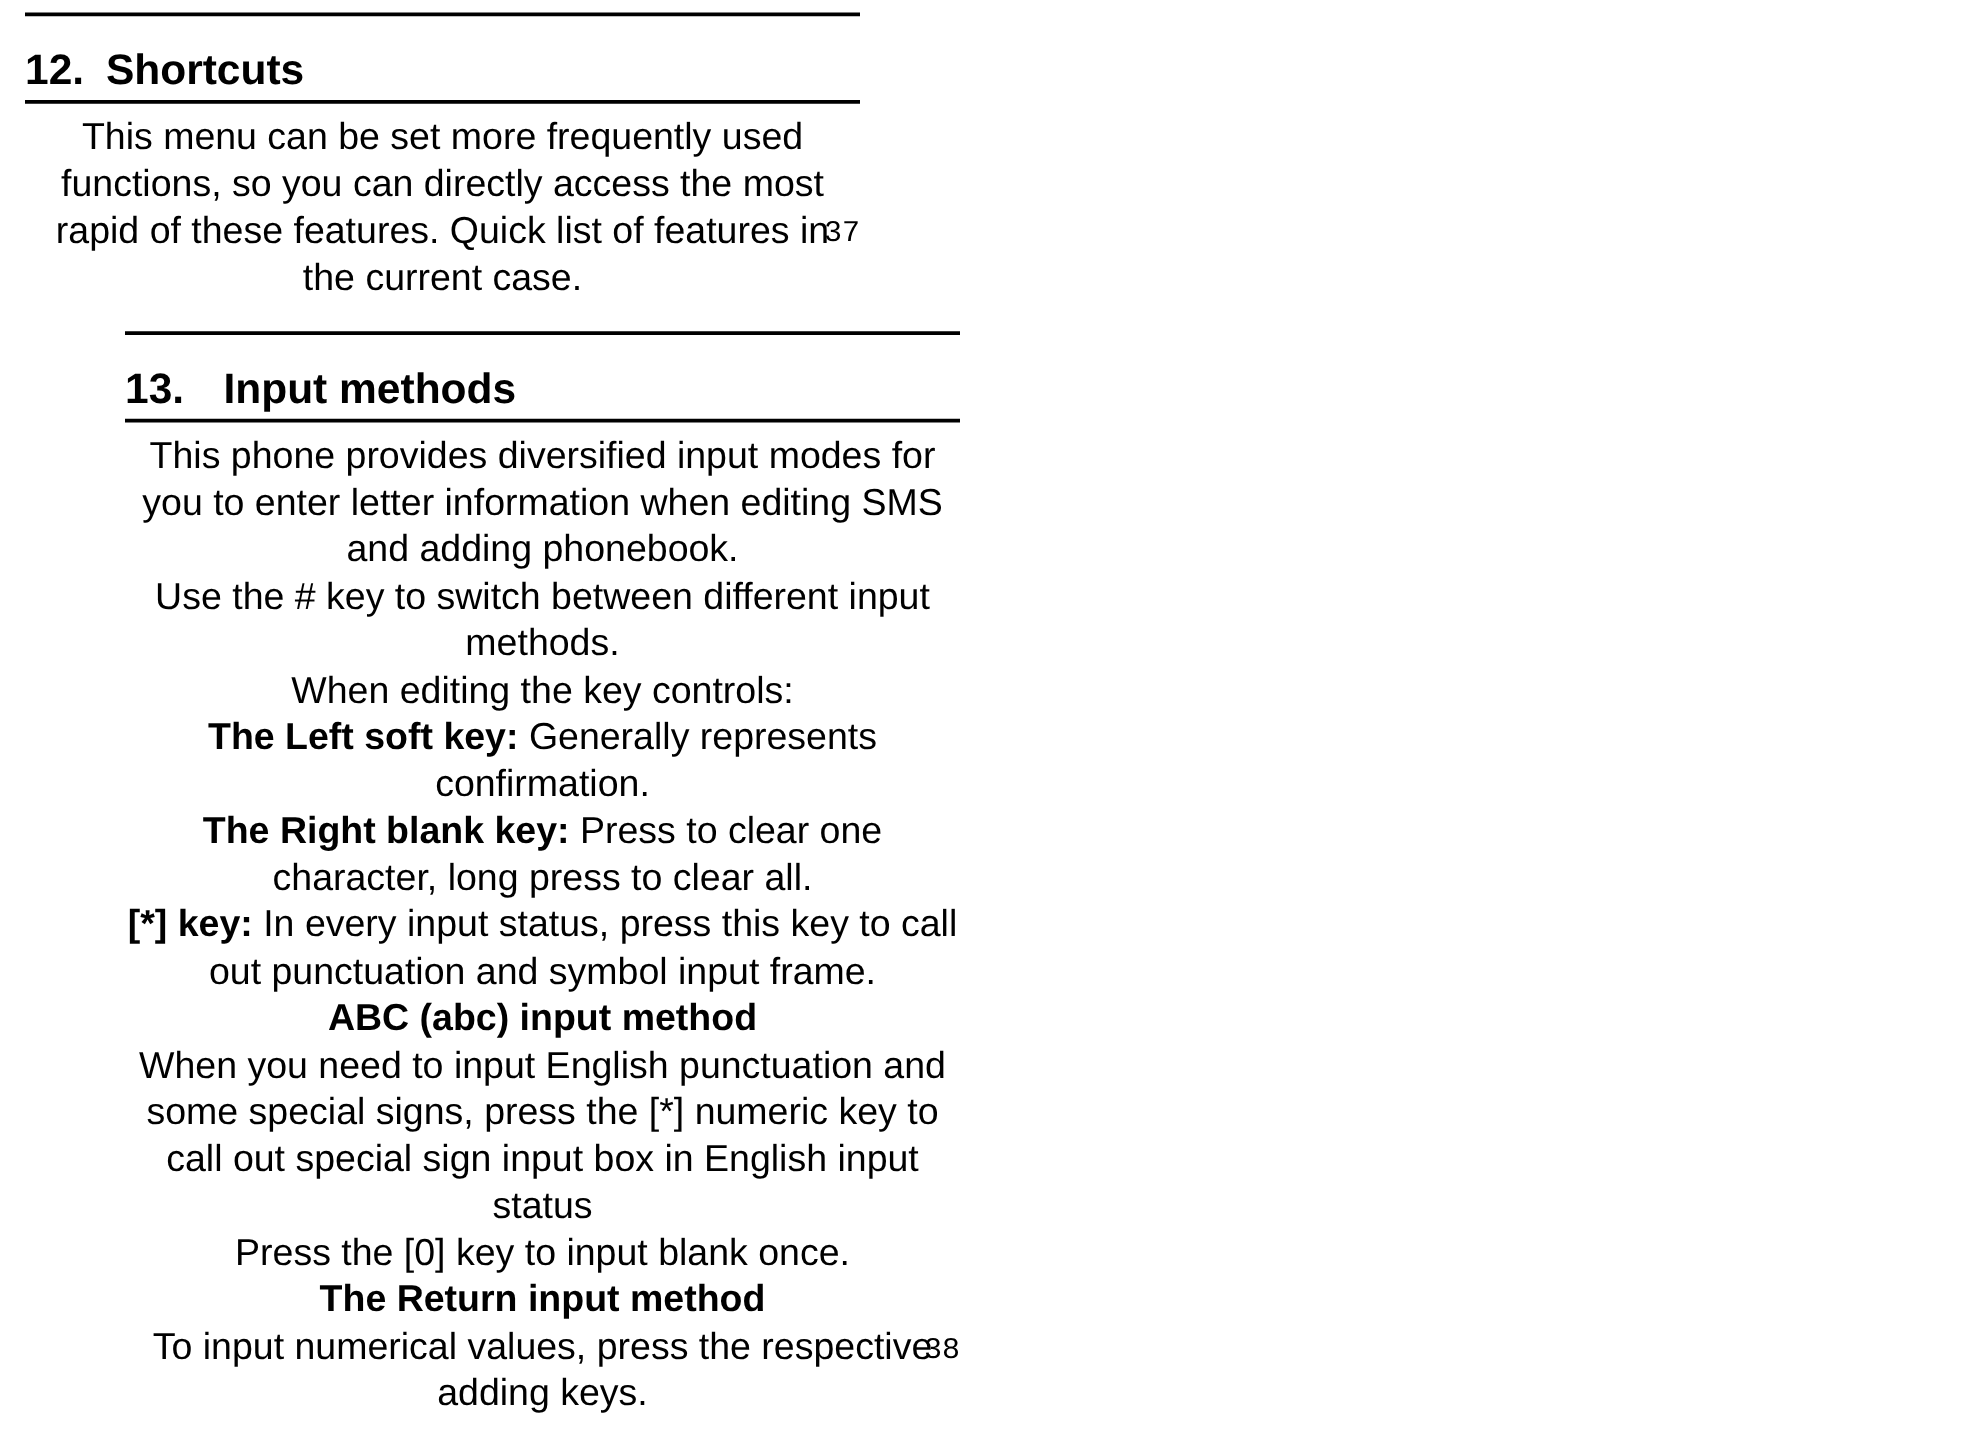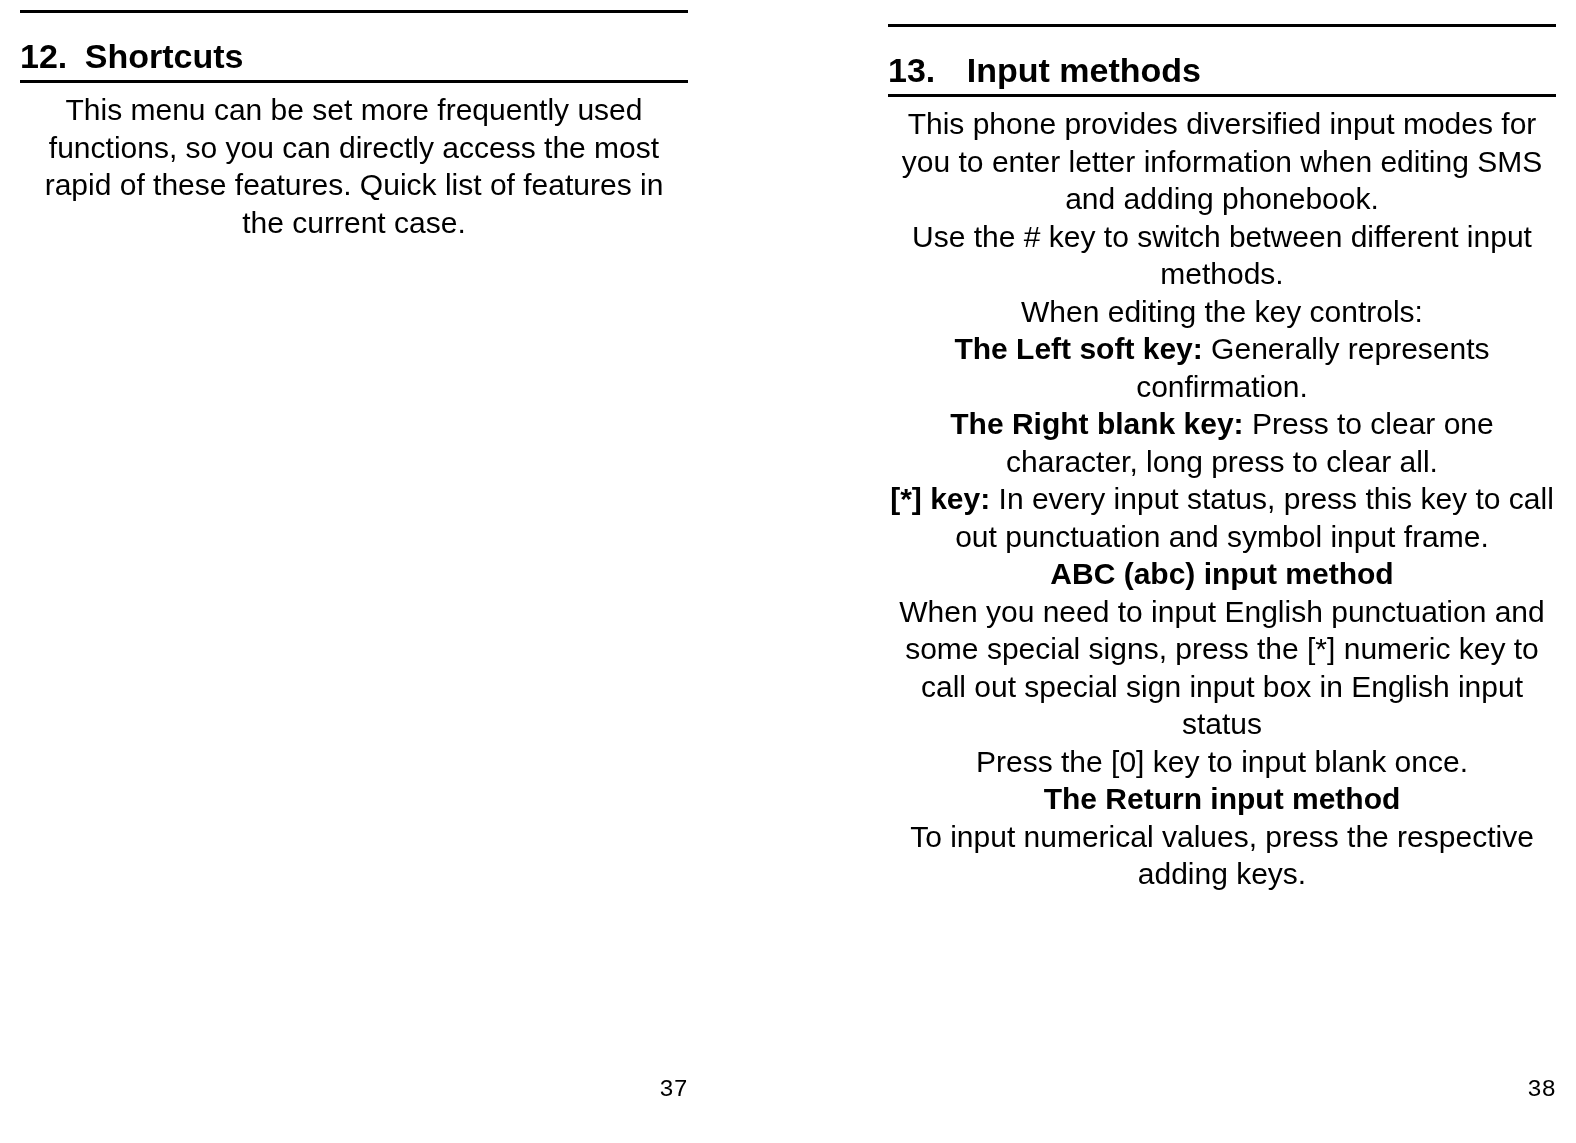--- a/index.html
+++ b/index.html
@@ -1,15 +1,15 @@
 <!DOCTYPE html>
 <html><head>
 <meta charset="utf-8">
 <style>
-  * { margin: 0; padding: 0; box-sizing: border-box; }
+  * { margin: 0; padding: 0; box-sizing: border-box; flex-direction: column; }
   body {
     font-family: Arial, Helvetica, sans-serif;
     background: #fff;
     color: #000;
     width: 1576px;
     height: 1143px;
     position: relative;
   }
   .spread {
     display: flex;

